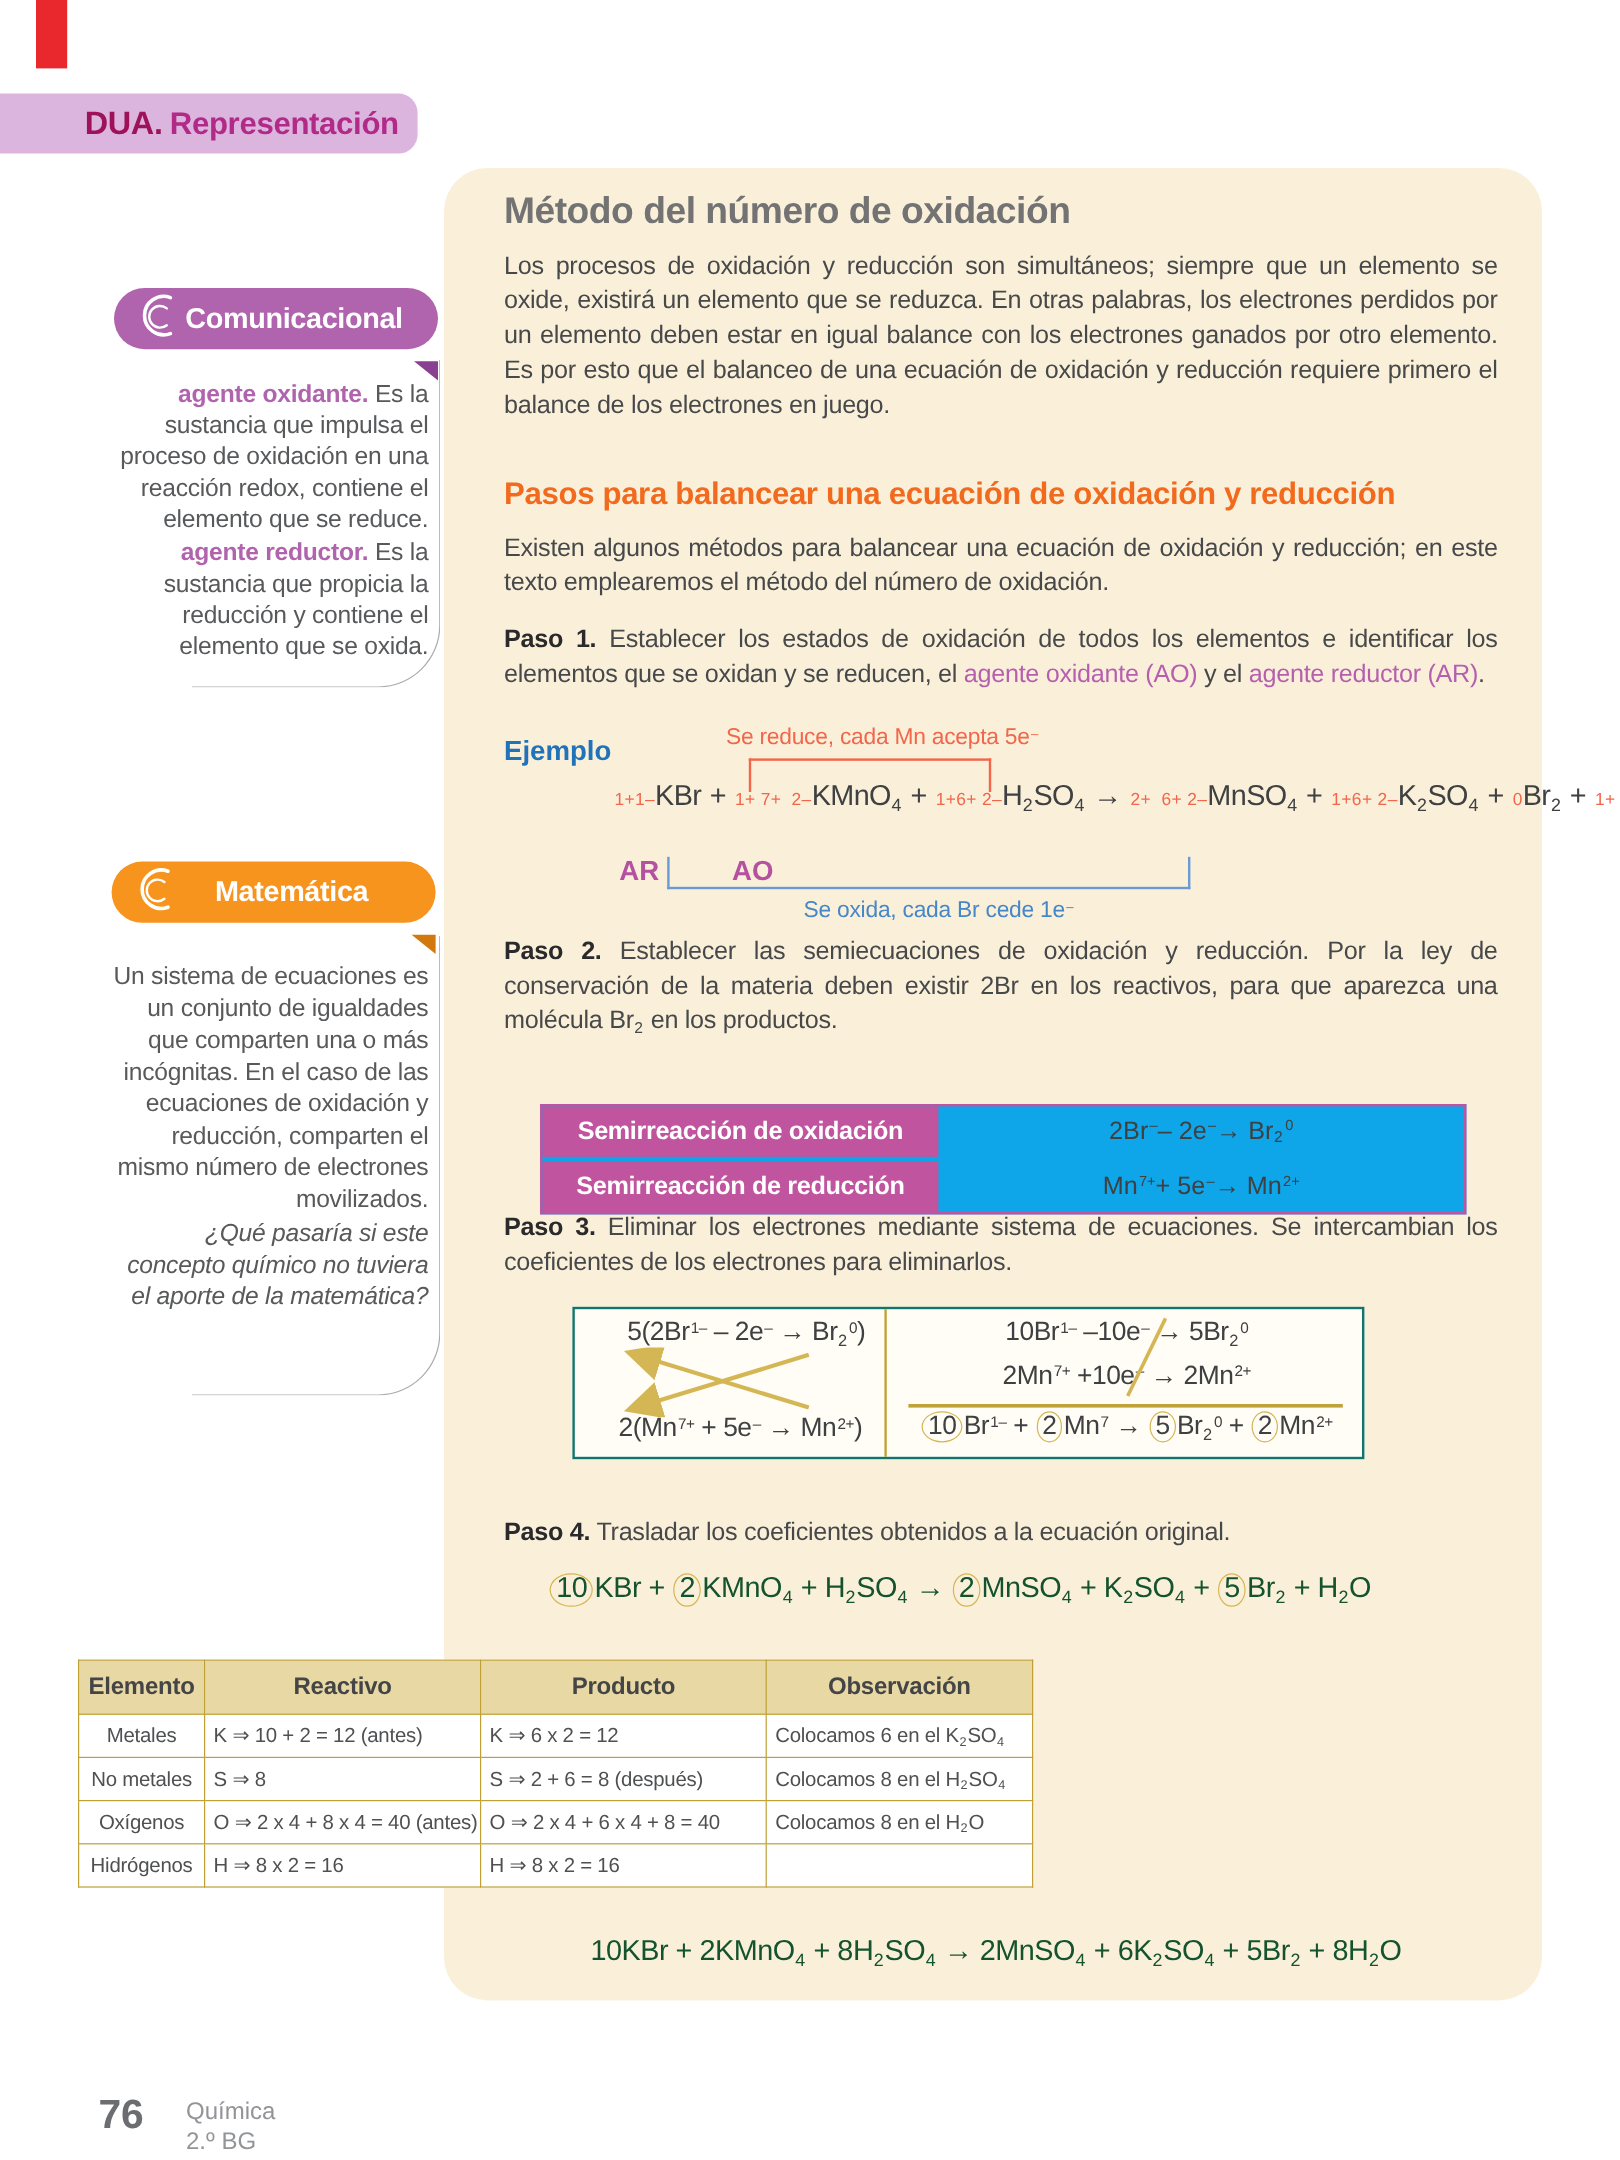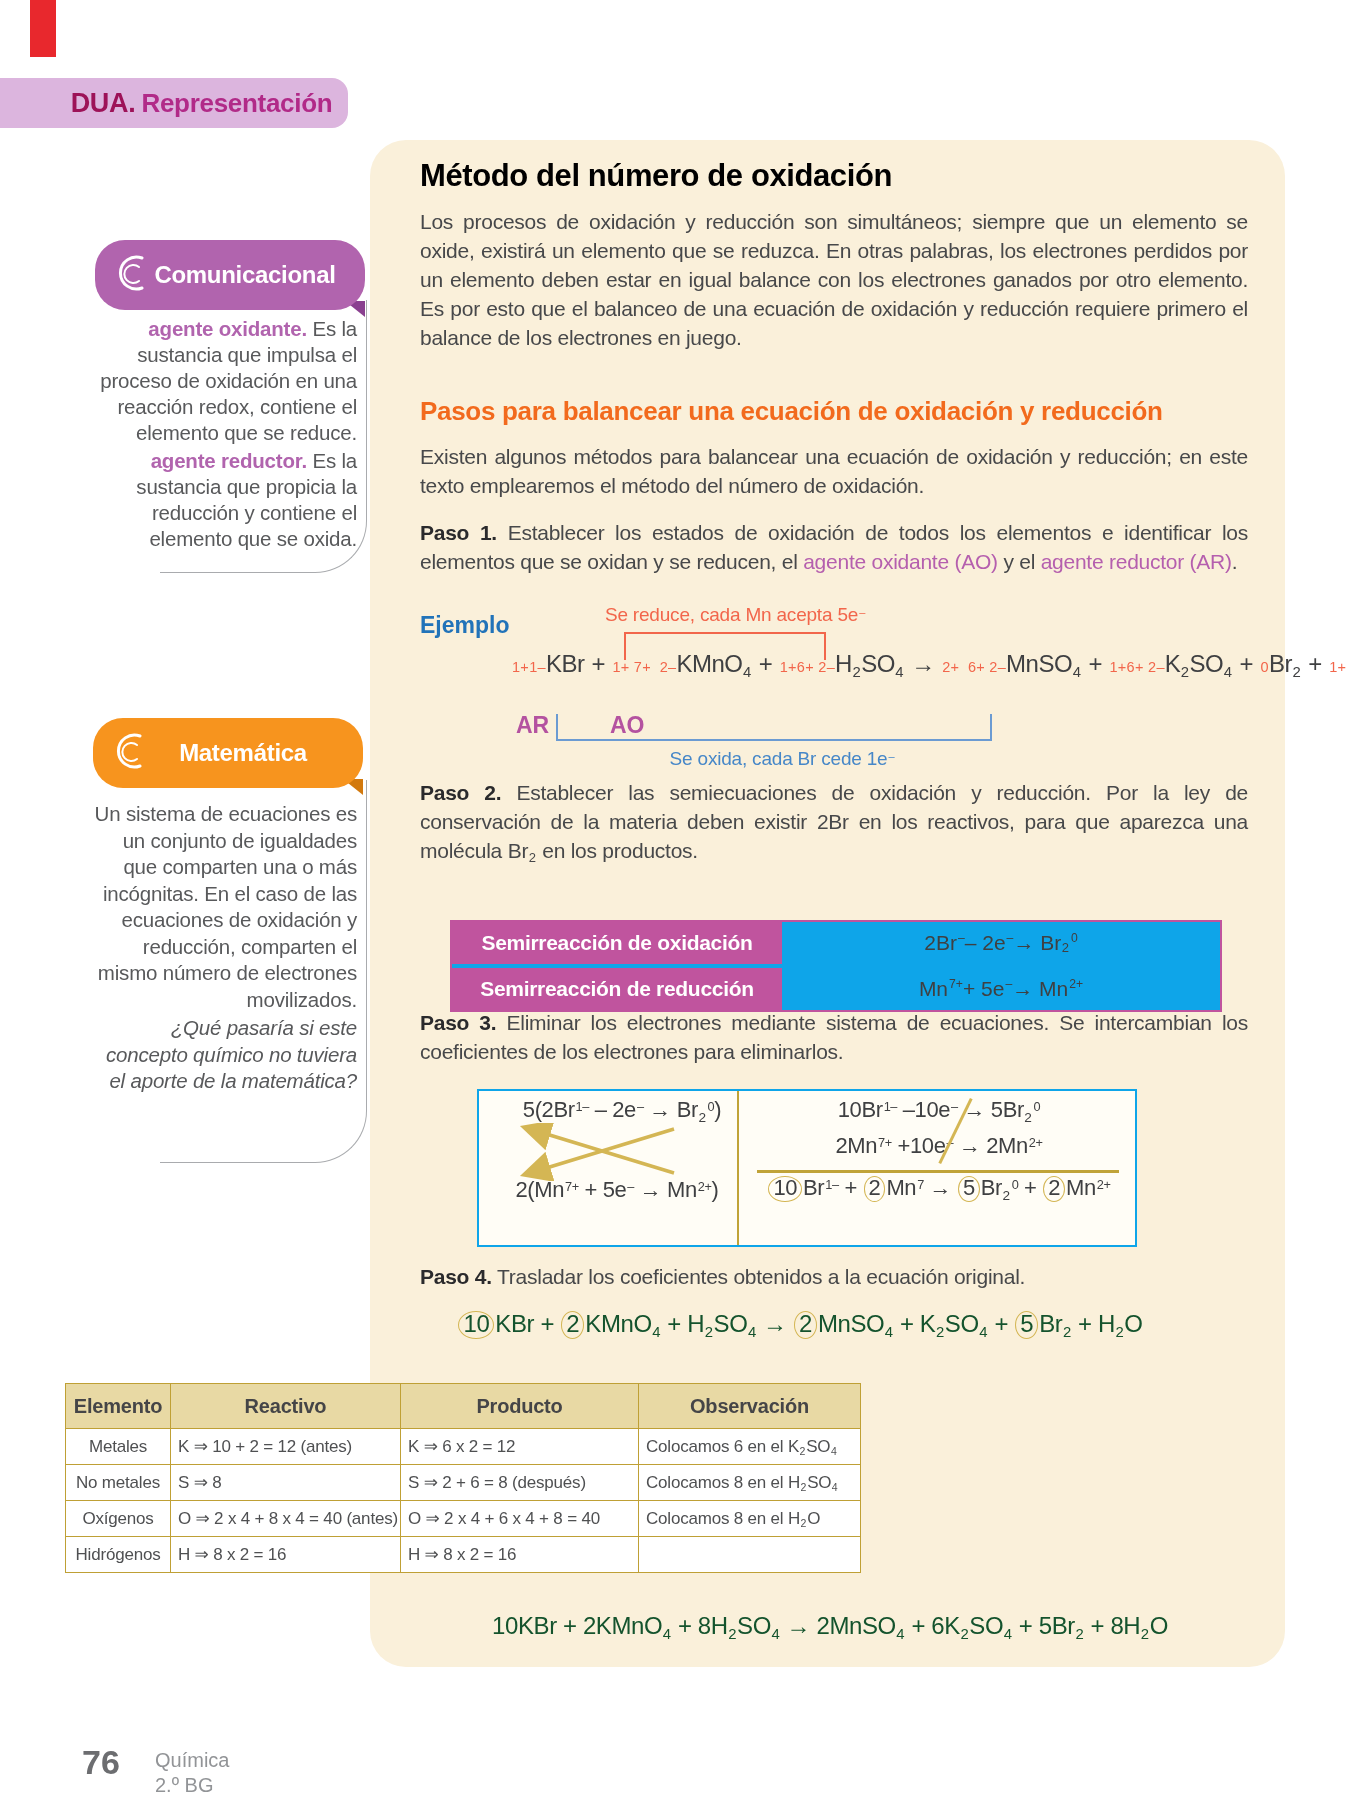--- a/index.html
+++ b/index.html
@@ -11,39 +11,39 @@
   .edge-mark{left:30px;top:0;width:26px;height:57px;background:#e8282d;}
   .dua-band{left:0;top:78px;width:348px;height:50px;background:#dcb5de;border-radius:0 16px 16px 0;
             display:flex;align-items:center;justify-content:center;padding-left:55px;box-sizing:border-box;}
   .dua-strong{font-size:27px;font-weight:800;color:#9d1258;letter-spacing:-0.3px;}
   .dua-rest{font-size:26px;font-weight:700;color:#b12a88;margin-left:6px;letter-spacing:-0.3px;}
 
   
   .cream-panel{left:370px;top:140px;width:915px;height:1527px;background:#faf0da;border-radius:36px;}
 
   
-  .pill{height:70px;border-radius:30px;display:flex;align-items:center;padding:0 14px;box-sizing:border-box;z-index:3;}
+  .pill{height:51px;border-radius:30px;display:flex;align-items:center;padding:0 14px;box-sizing:border-box;z-index:3;}
   .pill-com{left:95px;top:240px;width:270px;background:#b164ae;}
   .pill-mat{left:93px;top:718px;width:270px;background:#f7941e;}
   .pill-title{flex:1;text-align:center;color:#fff;font-weight:bold;font-size:24px;padding-right:14px;letter-spacing:-0.3px;}
   .fold{width:0;height:0;border-top:16px solid;border-left:20px solid transparent;z-index:2;}
   .fold-com{left:345px;top:301px;border-top-color:#8a4090;}
   .fold-mat{left:343px;top:779px;border-top-color:#d2790e;}
   .bubble-line{border-right:1.6px solid #a9abae;border-bottom:1.6px solid #a9abae;border-bottom-right-radius:52px;z-index:1;}
   .bub-com{left:160px;top:300px;width:206px;height:272px;}
   .bub-mat{left:160px;top:780px;width:206px;height:382px;}
   .side-text{width:272px;text-align:right;font-size:20.5px;color:#58595b;letter-spacing:-0.2px;z-index:2;}
   .side-com{left:85px;top:316px;line-height:26px;}
   .side-mat{left:85px;top:801px;line-height:26.5px;}
   .side-term{color:#b164ae;font-weight:bold;}
   .side-q{font-style:italic;margin-top:2px;}
   .side-para2{margin-top:2px;}
 
   
-  .main-title{left:420px;top:158px;width:830px;font-size:31px;font-weight:bold;color:#000000;letter-spacing:-0.4px;}
+  .main-title{left:420px;top:158px;width:830px;font-size:31px;font-weight:bold;color:#737373;letter-spacing:-0.4px;}
   .para{left:420px;width:828px;text-align:justify;font-size:21px;line-height:29px;color:#47484a;letter-spacing:-0.25px;}
   .p-intro{top:207px;}
   .orange-heading{left:420px;top:396px;width:830px;font-size:26px;font-weight:bold;color:#f26a1d;letter-spacing:-0.3px;}
   .p-steps{top:442px;}
   .p-paso1{top:518px;}
   .p-paso2{top:778px;}
   .p-paso3{top:1008px;}
   .p-paso4{top:1262px;}
   .paso-label{font-weight:bold;color:#2a2a2c;}
   .purple-term{color:#b55fae;}
@@ -65,21 +65,21 @@
   .blue-bracket{left:556px;top:714px;width:432px;height:25px;border-left:2px solid #6b9bd2;border-right:2px solid #6b9bd2;border-bottom:2px solid #6b9bd2;}
 
   
   .semi-table{left:450px;top:920px;width:772px;border:2px solid #c0549e;background:#0ea5e9;box-sizing:border-box;}
   .semi-row{display:flex;height:42px;}
   .semi-row + .semi-row{margin-top:4px;}
   .semi-label{width:330px;background:#c0549e;color:#fff;font-weight:bold;font-size:21px;display:flex;align-items:center;justify-content:center;letter-spacing:-0.3px;}
   .semi-eq{flex:1;display:flex;align-items:center;justify-content:center;font-size:21px;color:#3f4042;}
 
   
-  .gold-box{left:477px;top:1089px;width:660px;height:158px;border:2px solid #0ea5e9;background:#fffdf6;box-sizing:border-box;}
+  .gold-box{left:477px;top:1089px;width:660px;height:127px;border:2px solid #0f766e;background:#fffdf6;box-sizing:border-box;}
   .gold-divider{position:absolute;left:258px;top:0;width:2px;height:100%;background:#c0a338;}
   .gb-eq{position:absolute;font-size:22px;color:#3f4042;text-align:center;letter-spacing:-0.4px;}
   .gb-l1{left:28px;top:6px;width:230px;}
   .gb-l2{left:16px;top:86px;width:244px;}
   .gb-r1{left:280px;top:6px;width:360px;}
   .gb-r2{left:280px;top:42px;width:360px;}
   .gb-r3{left:262px;top:84px;width:396px;}
   .sum-line{position:absolute;left:278px;top:79px;width:362px;height:3px;background:#c0a338;}
   .slash{position:absolute;left:475px;top:4px;width:3px;height:72px;background:#d4b654;transform:rotate(26deg);}
   .x-arrows{position:absolute;left:35px;top:32px;}

